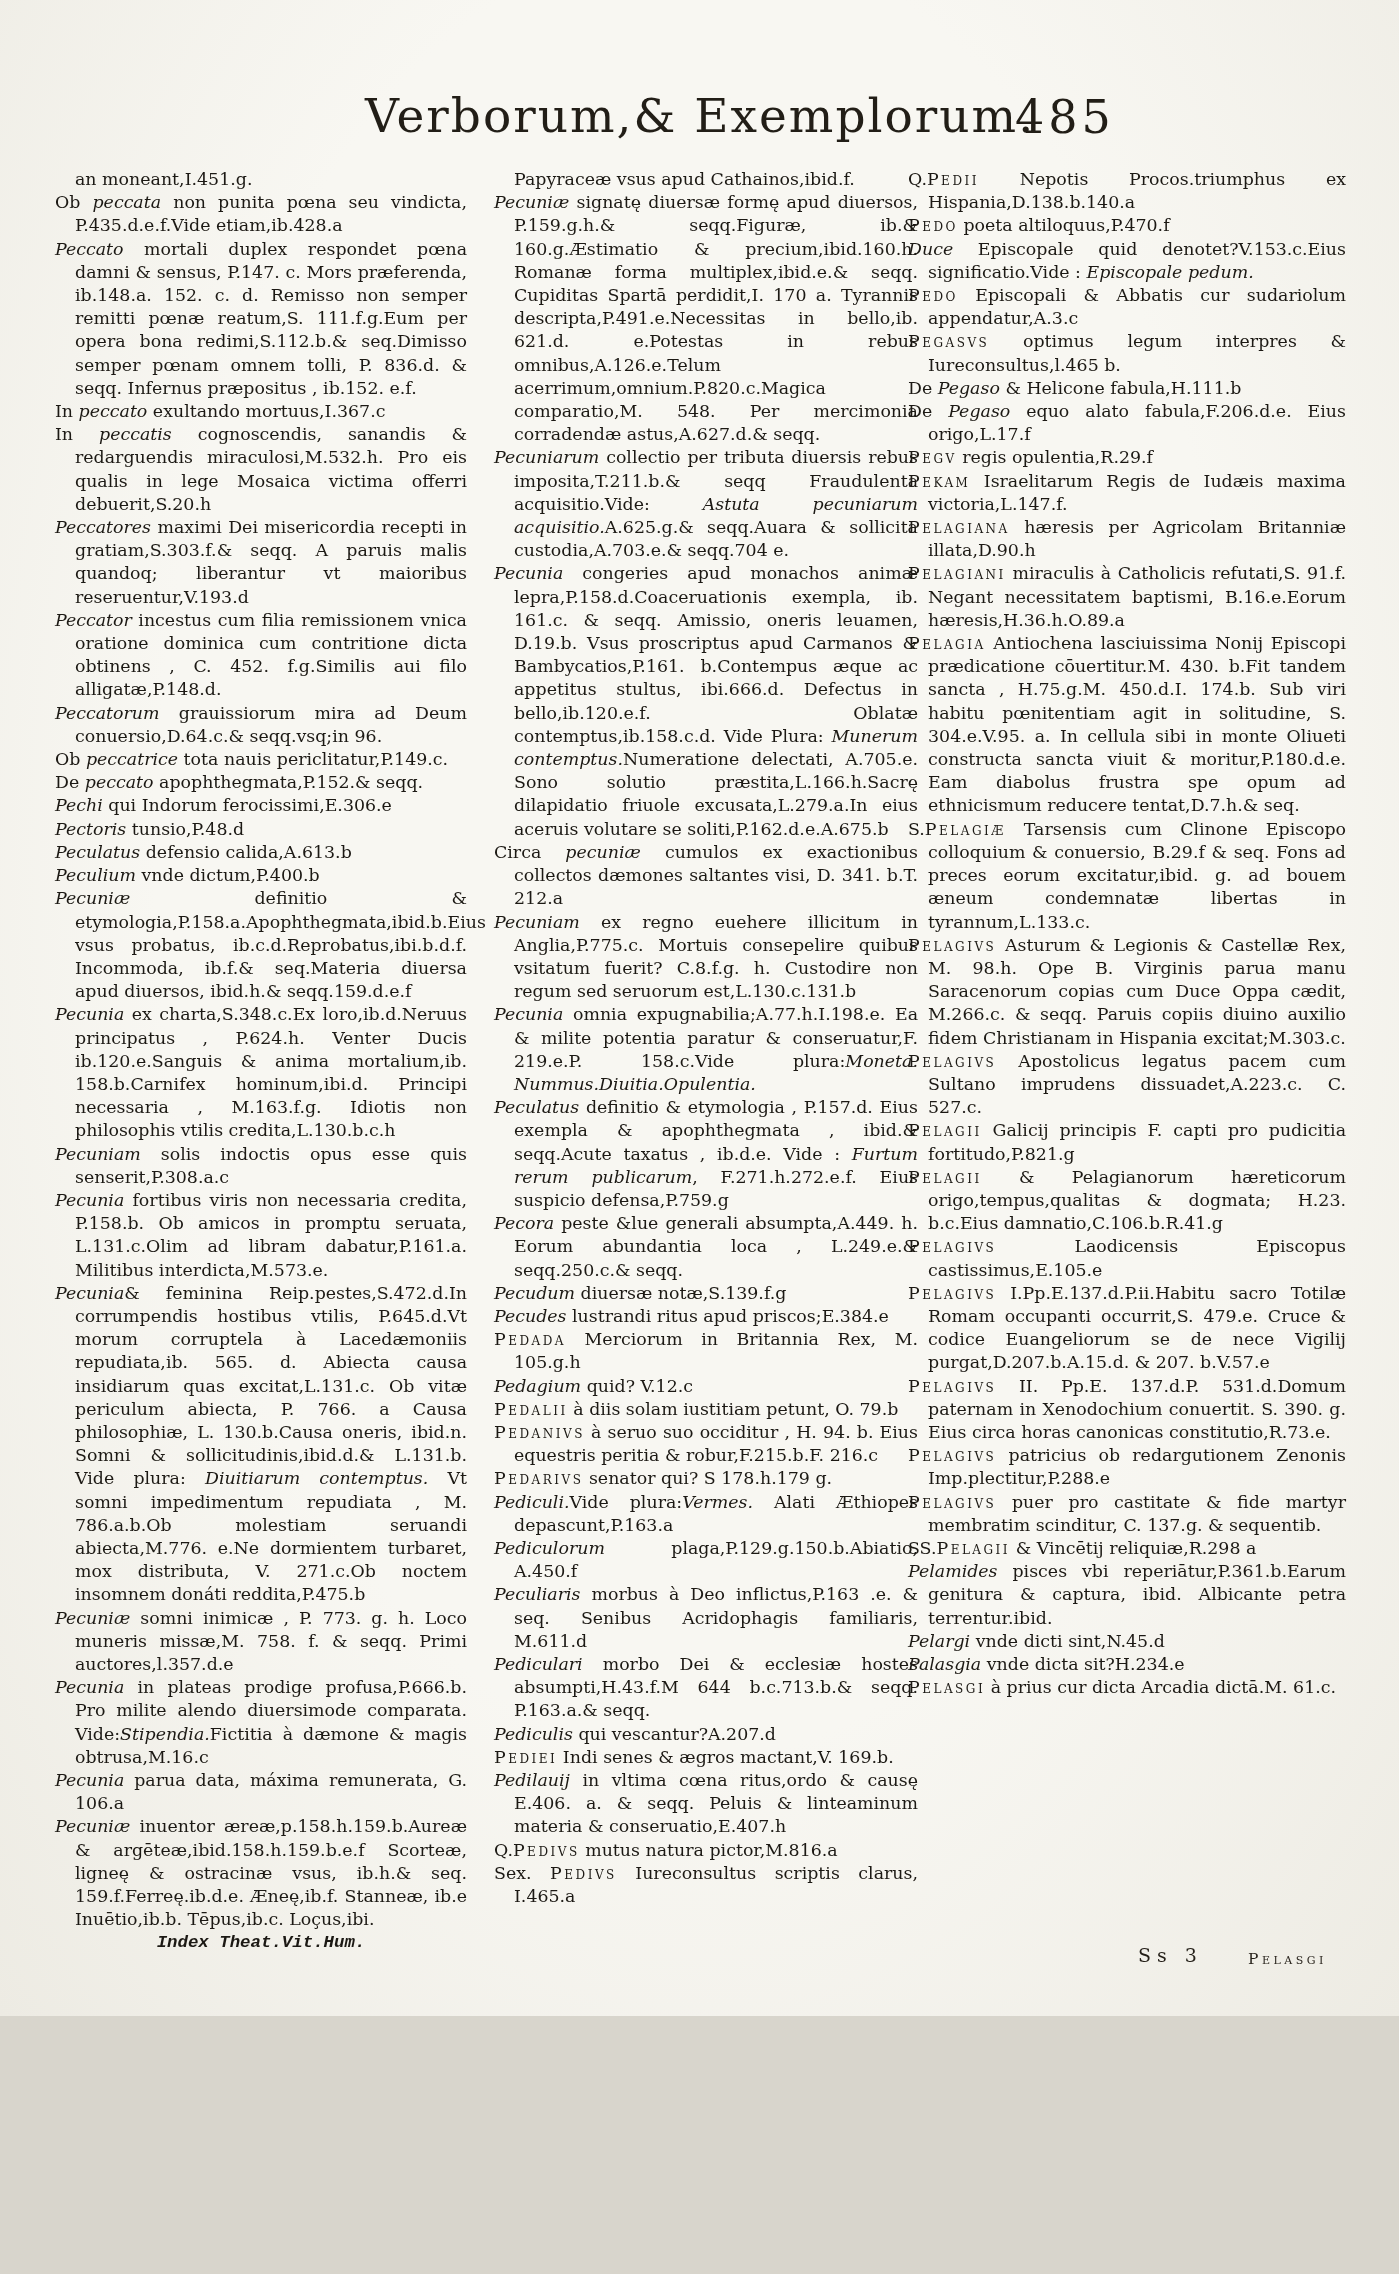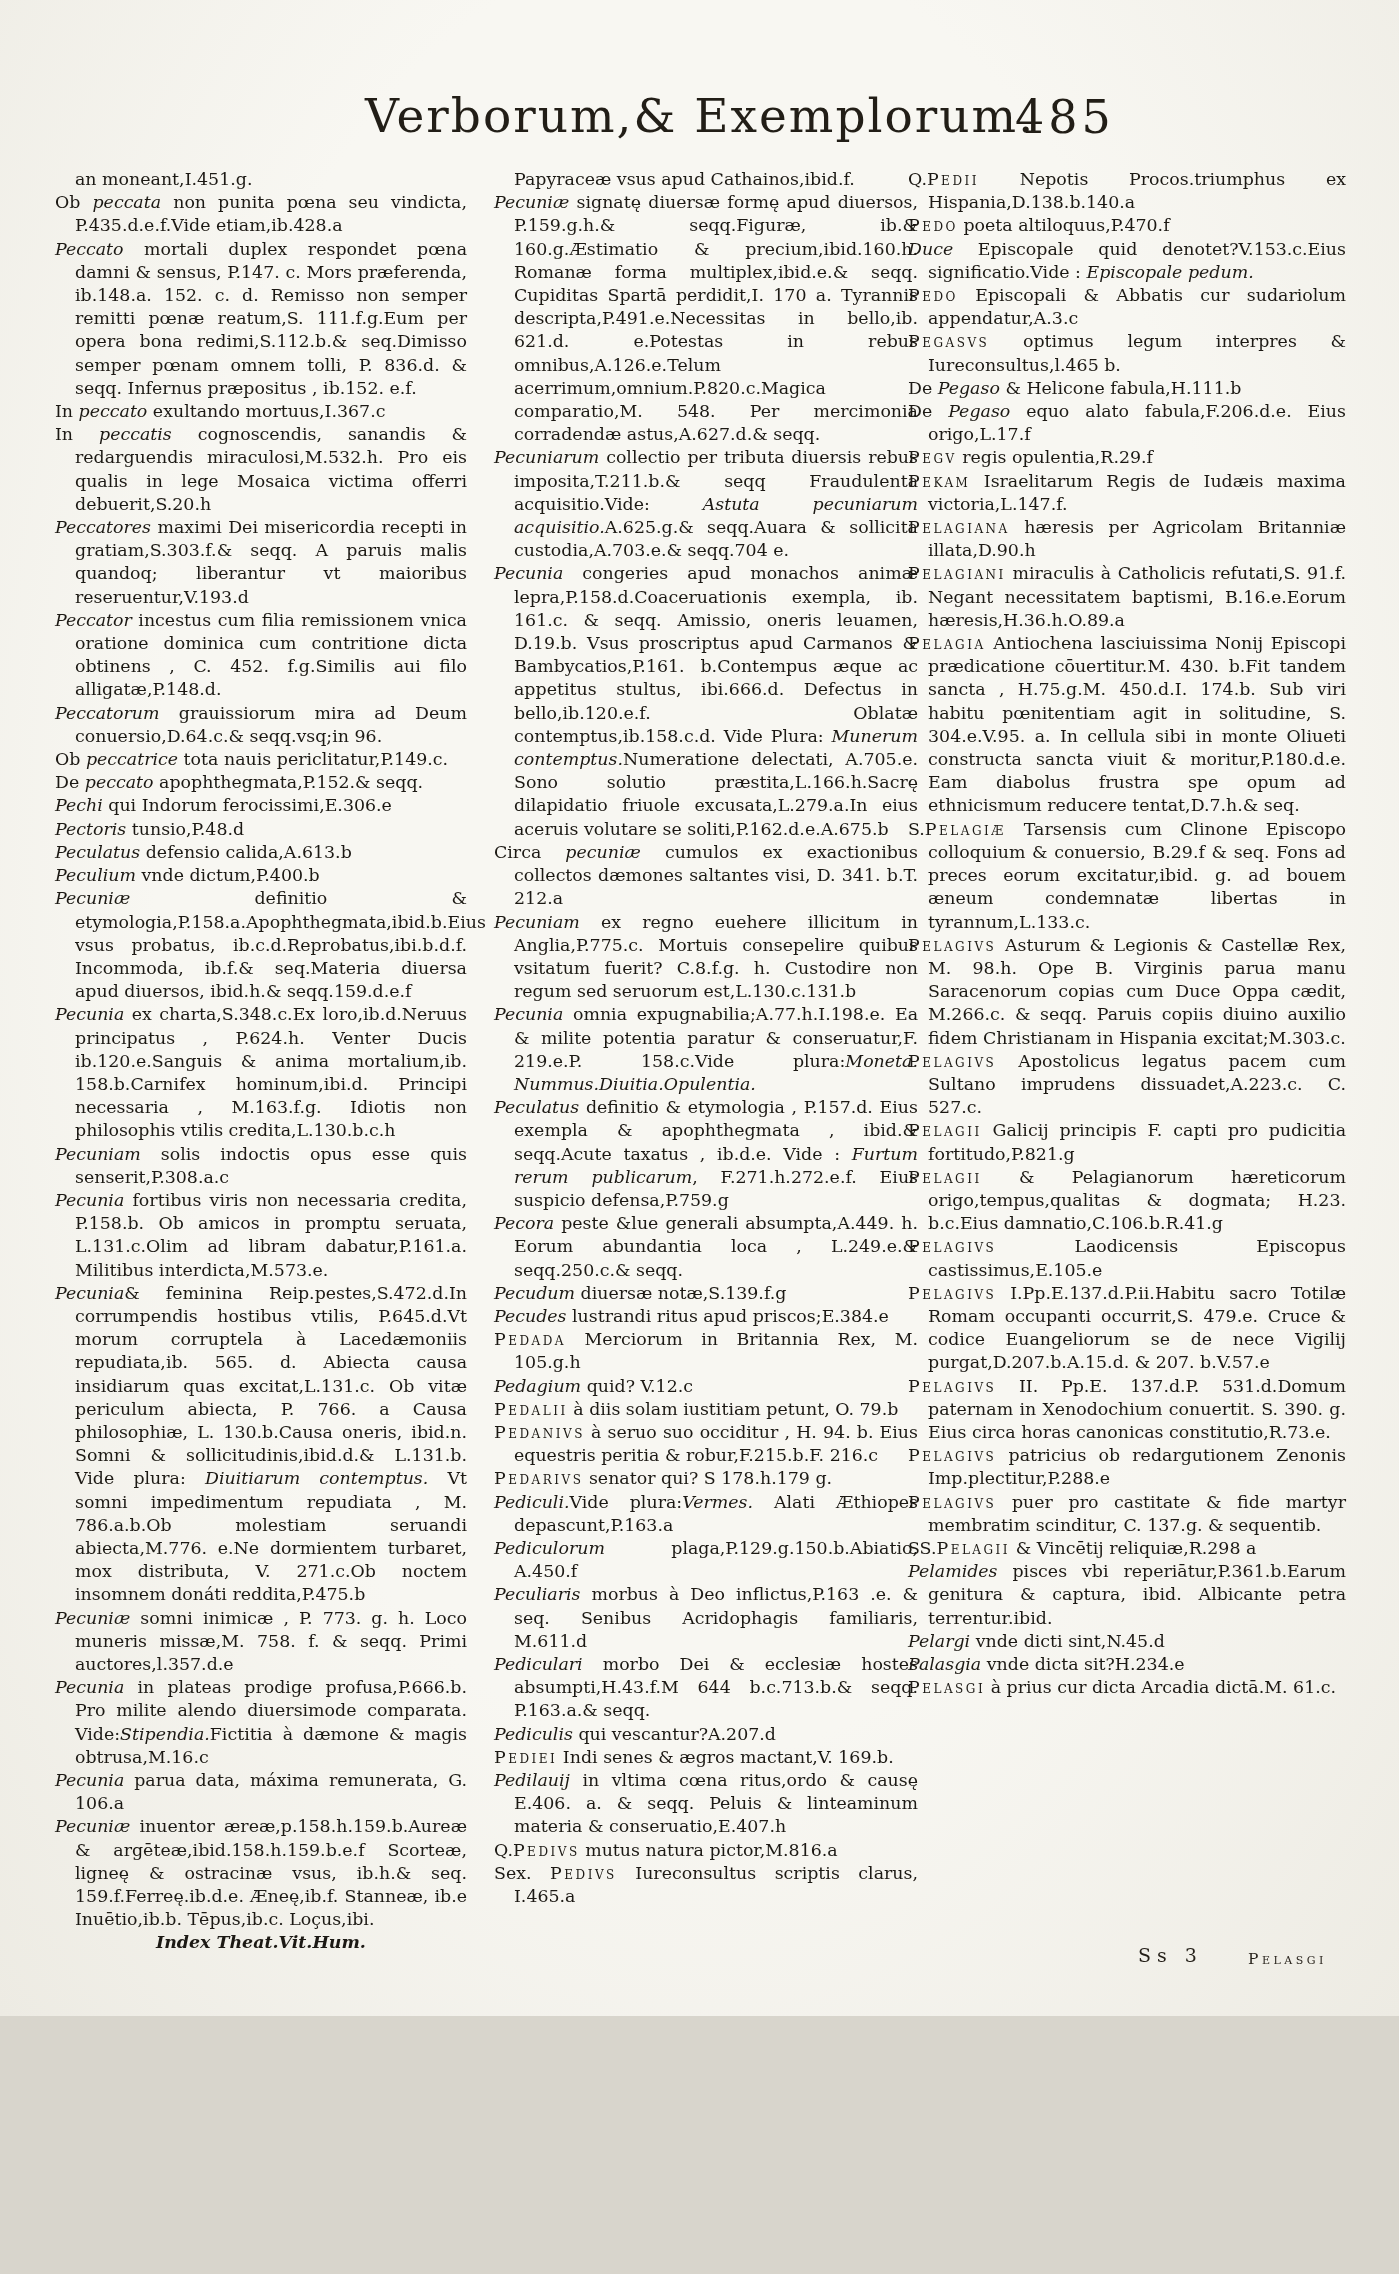--- a/index.html
+++ b/index.html
@@ -31,21 +31,21 @@
     font-size:17.4px;line-height:23.2px;
     text-align:justify;
     color:#1c1914;
   }
   .col-1{left:55px;width:412px;}
   .col-2{left:478px;width:424px;margin-left:16px;}
   .col-3{left:908px;width:438px;}
   .para{margin:0;}
   .para.entry{padding-left:20px;text-indent:-20px;}
   .para.cont{padding-left:20px;text-indent:0;}
-  .para.center{padding-left:0;text-indent:0;text-align:center;font-weight:bold;}
+  .para.center{padding-left:0;text-indent:0;text-align:center;font-weight:bold;font-family:Liberation Mono, monospace;}
   em{font-style:italic;}
   .sc{font-variant:small-caps;letter-spacing:2.5px;}
   .signature{
     position:absolute;left:1138px;top:1944px;
     font-size:19px;letter-spacing:6px;color:#241f18;
   }
   .catchword{
     position:absolute;left:1248px;top:1950px;
     font-size:15.5px;color:#241f18;
   }

